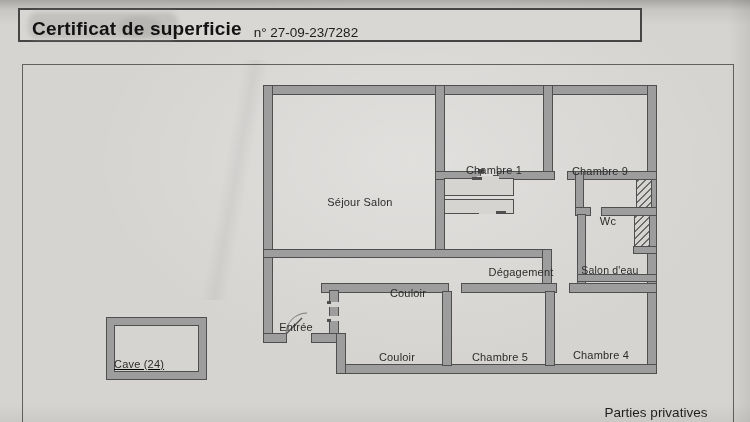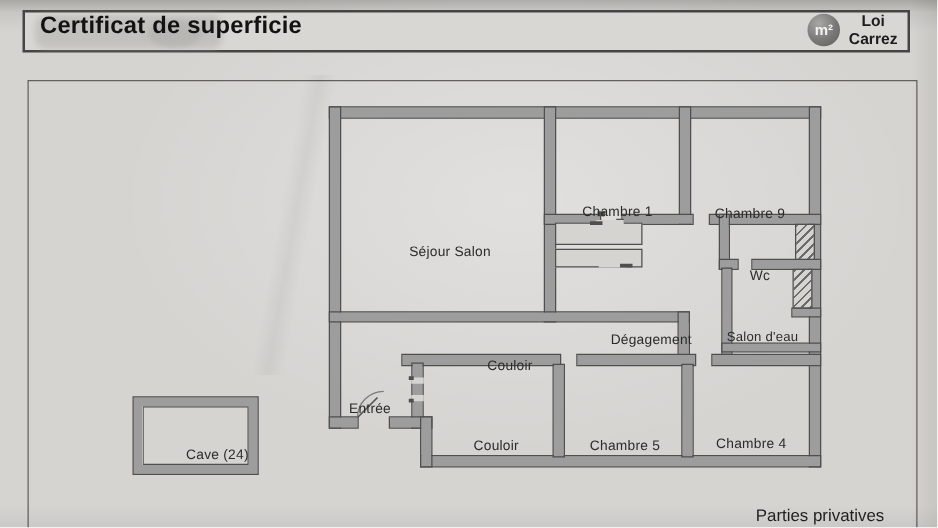--- a/index.html
+++ b/index.html
@@ -13,22 +13,22 @@
   
   .shade-right{position:absolute;right:0;top:0;width:22px;height:100%;
     background:linear-gradient(90deg,rgba(0,0,0,0) 0,rgba(0,0,0,.07) 100%);pointer-events:none;}
   .shade-bottom{position:absolute;left:0;bottom:0;width:100%;height:18px;
     background:linear-gradient(180deg,rgba(0,0,0,0) 0,rgba(0,0,0,.05) 100%);pointer-events:none;}
   .fold{position:absolute;left:190px;top:60px;width:90px;height:240px;
     background:linear-gradient(100deg,rgba(0,0,0,0) 40%,rgba(0,0,0,.045) 50%,rgba(0,0,0,0) 60%);
     pointer-events:none;}
 
   
-  .header{position:absolute;left:18px;top:8px;width:710px;height:34px;
-    border:2px solid #454545;background:#d9d7d4;display:flex;align-items:flex-start;box-sizing:border-box;}
+  .header{position:absolute;left:18px;top:8px;width:624px;height:34px;
+    border:2px solid #454545;background:#d9d7d4;display:flex;align-items:flex-end;box-sizing:border-box;}
   .smudge{position:absolute;left:8px;top:2px;width:150px;height:27px;border-radius:9px;
     background:#b2b0ad;opacity:.55;filter:blur(2.5px);}
   .smudge2{position:absolute;left:98px;top:6px;width:44px;height:22px;border-radius:50%;
     background:#a8a6a3;opacity:.4;filter:blur(2px);}
   .title{position:relative;margin-left:12px;font-size:19px;font-weight:bold;color:#121212;letter-spacing:.2px;}
   .docnum{position:relative;margin-left:12px;font-size:13.5px;color:#1c1c1c;}
   .badge{margin-left:auto;margin-right:8px;display:flex;align-items:center;gap:7px;}
   .m2circle{width:26px;height:26px;border-radius:50%;color:#f2f2f2;
     background:radial-gradient(circle at 35% 30%, #a9a7a4 0%, #7a7876 55%, #5f5d5b 100%);
     display:flex;align-items:center;justify-content:center;font-size:12px;font-weight:bold;}
@@ -41,43 +41,37 @@
   
   .wall{position:absolute;background:#9d9d9d;outline:1px solid #4f4f4f;}
   .gapfill{position:absolute;background:#d6d4d1;}
   .tick{position:absolute;background:#4f4f4f;}
   .hatch{position:absolute;border:1px solid #4f4f4f;box-sizing:border-box;
     background:repeating-linear-gradient(135deg,#6b6b6b 0,#6b6b6b 1.5px,#d6d4d1 1.5px,#d6d4d1 5px);}
   .strip{position:absolute;border:1.5px solid #4f4f4f;background:#d6d4d1;box-sizing:border-box;}
 
   .cave{position:absolute;left:107px;top:318px;width:99px;height:61px;box-sizing:border-box;
     border:7px solid #9d9d9d;outline:1px solid #4f4f4f;box-shadow:inset 0 0 0 1px #4f4f4f;
-    display:flex;align-items:center;justify-content:flex-end;}
+    display:flex;align-items:center;justify-content:flex-start;text-decoration:underline;}
 
   .rlabel{position:absolute;transform:translate(-50%,-50%);font-size:11px;color:#2b2b2b;
     white-space:nowrap;letter-spacing:.2px;margin-top:30px;}
   .legend{position:absolute;transform:translate(-50%,-50%);font-size:13.5px;color:#1f1f1f;white-space:nowrap;}
   .cave .rlabel{position:static;transform:none;}
 </style>
 </head>
 <body>
 
 <div id="stage">
 
   <div class="header">
     <div class="smudge"></div>
     <div class="smudge2"></div>
     <span class="title">Certificat de superficie</span>
-    <div class="badge">
-      <div class="m2circle">m²</div>
-      <div class="loicarrez">
-        <div>Loi</div>
-        <div>Carrez</div>
-      </div>
-    </div>
+    <span class="docnum">n° 27-09-23/7282</span>
   </div>
 
   <div class="plan-frame"></div>
 
   <div>
 
     <div class="wall" style="left:264px;top:86px;width:392px;height:8px"></div>
     <div class="wall" style="left:264px;top:86px;width:8px;height:256px"></div>
     <div class="wall" style="left:648px;top:86px;width:8px;height:287px"></div>
     <div class="wall" style="left:337px;top:365px;width:319px;height:8px"></div>

